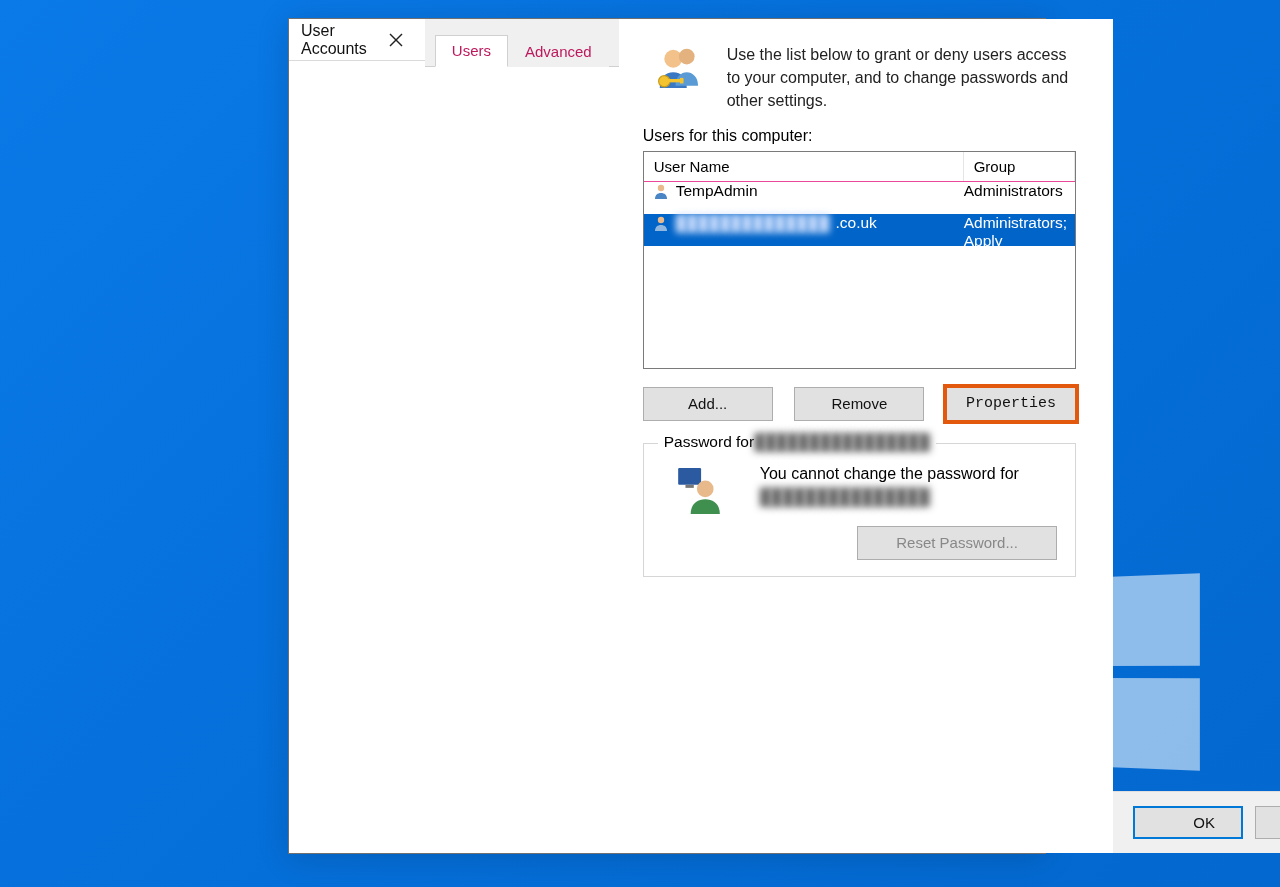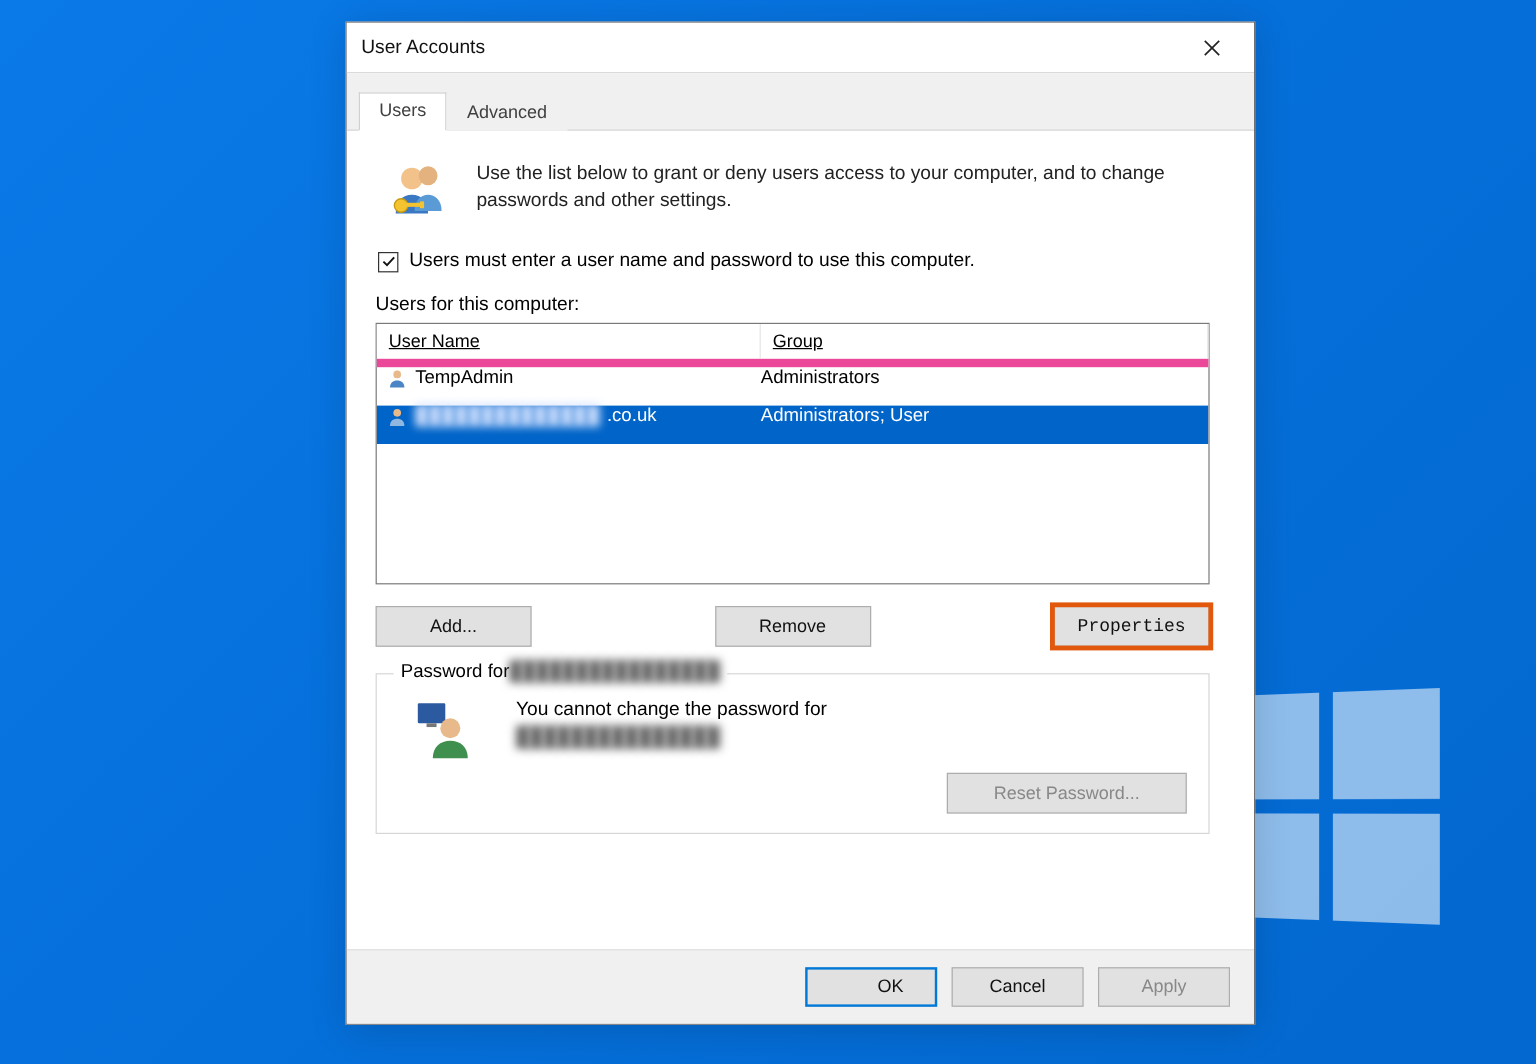--- a/index.html
+++ b/index.html
@@ -32,21 +32,20 @@
   
   .dialog {
     position: absolute;
     left: 288px;
     top: 18px;
     width: 758px;
     height: 836px;
     background: #fff;
     border: 1px solid #707070;
     display: flex;
-    flex-direction: column;
     box-shadow: 0 4px 30px rgba(0,0,0,0.15);
   }
   .titlebar {
     height: 42px;
     display: flex;
     align-items: center;
     padding: 0 12px;
     border-bottom: 1px solid #dadada;
     background: #fff;
   }
@@ -66,21 +65,21 @@
     background: #f0f0f0;
     padding: 8px 10px 0 10px;
     height: 48px;
     display: flex;
     align-items: flex-end;
     border-bottom: 1px solid #d0d0d0;
   }
   .tab {
     padding: 6px 16px 7px 16px;
     font-size: 15px;
-    color: #404040;
+    color: #be185d;
     background: #f0f0f0;
     border: 1px solid transparent;
     border-bottom: none;
     cursor: pointer;
     position: relative;
     top: 1px;
   }
   .tab.active {
     background: #fff;
     border: 1px solid #d0d0d0;
@@ -108,24 +107,23 @@
   .list-label { font-size: 16px; margin-bottom: 6px; }
   .listview {
     border: 1px solid #7a7a7a;
     height: 218px;
     background: #fff;
     display: flex;
     flex-direction: column;
   }
   .lv-header {
     display: flex;
-    border-bottom: 7px solid #ec4899;
-    font-size: 15px;
-    background: #fff;
-    text-decoration: underline;
+    border-bottom: 1px solid #ec4899;
+    font-size: 15px;
+    background: #fff;
   }
   .lv-header .col {
     padding: 6px 10px;
     border-right: 1px solid #e5e5e5;
   }
   .col.username { width: 320px; }
   .col.group    { flex: 1; }
   .lv-body { flex: 1; overflow: auto; }
   .lv-row {
     display: flex;
@@ -224,28 +222,20 @@
         <path d="M6 40c0-9 5-14 12-14s12 5 12 14z" fill="#3a78c3"></path>
         <circle cx="30" cy="12" r="7" fill="#e3b27e"></circle>
         <path d="M20 38c0-8 5-12 10-12s10 4 10 12z" fill="#5a9bd5"></path>
         <circle cx="10" cy="34" r="5" fill="#f4c430" stroke="#c79a14" stroke-width="1"></circle>
         <rect x="13" y="32" width="14" height="3" fill="#f4c430"></rect>
         <rect x="24" y="31" width="3" height="5" fill="#f4c430"></rect>
       </svg>
       <div class="intro-text">Use the list below to grant or deny users access to your computer, and to change passwords and other settings.</div>
     </div>
 
-    <div class="check-row">
-      <div class="checkbox">
-        <svg viewBox="0 0 12 12">
-            <path d="M1.5 6 L4.5 9 L10.5 2.5" fill="none" stroke="#111" stroke-width="1.6"></path>
-          </svg>
-      </div>
-      <span>Users must enter a user name and password to use this computer.</span>
-    </div>
 
     <div class="list-label">Users for this computer:</div>
 
     <div class="listview">
       <div class="lv-header">
         <div class="col username">User Name</div>
         <div class="col group">Group</div>
       </div>
       <div class="lv-body">
         <div class="lv-row">
@@ -260,21 +250,21 @@
         </div>
         <div class="lv-row selected">
           <div class="cell username">
             <svg class="usericon" viewBox="0 0 18 18">
                 <circle cx="9" cy="6" r="3.2" fill="#e8b98a"></circle>
                 <path d="M3 17c0-4 2.5-6 6-6s6 2 6 6z" fill="#8fb7e0"></path>
               </svg>
             <span class="blurred">██████████████</span>
               <span>.co.uk</span>
           </div>
-          <div class="cell group">Administrators; User</div>
+          <div class="cell group">Administrators; Apply</div>
         </div>
       </div>
     </div>
 
     <div class="btn-row">
       <button class="btn">Add...</button>
       <button class="btn">Remove</button>
       <button class="btn highlight">Properties</button>
     </div>
 

